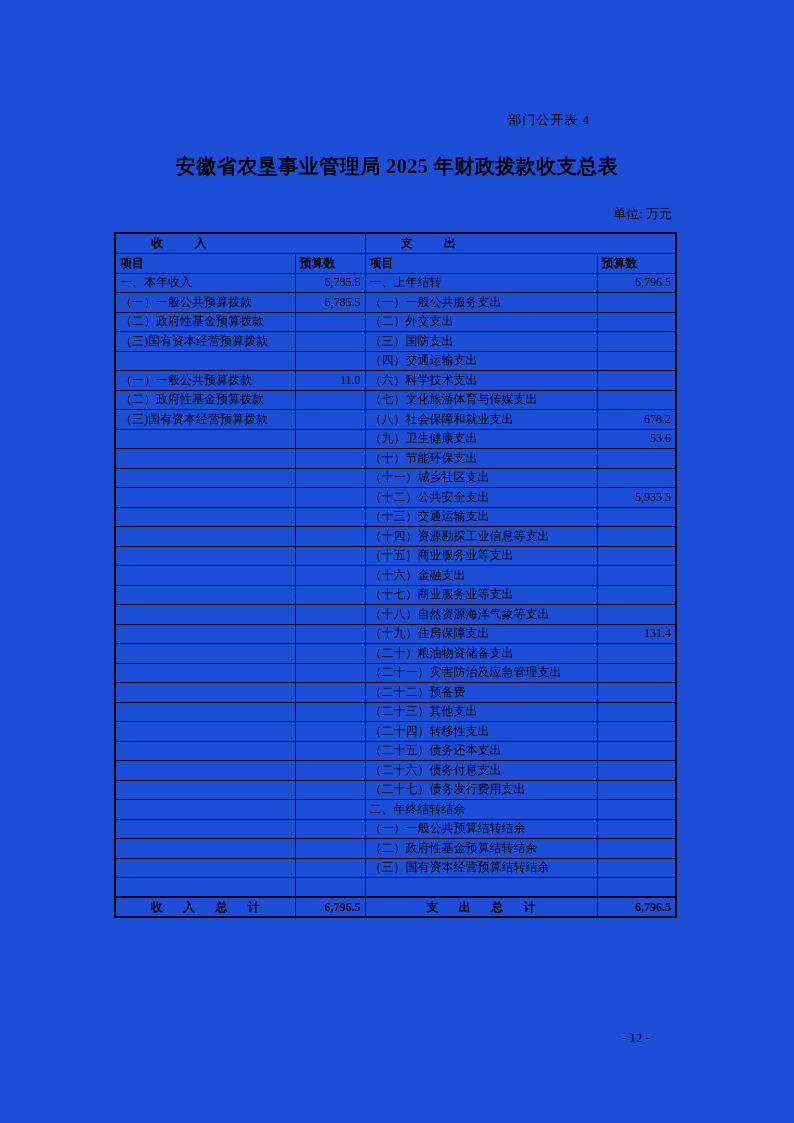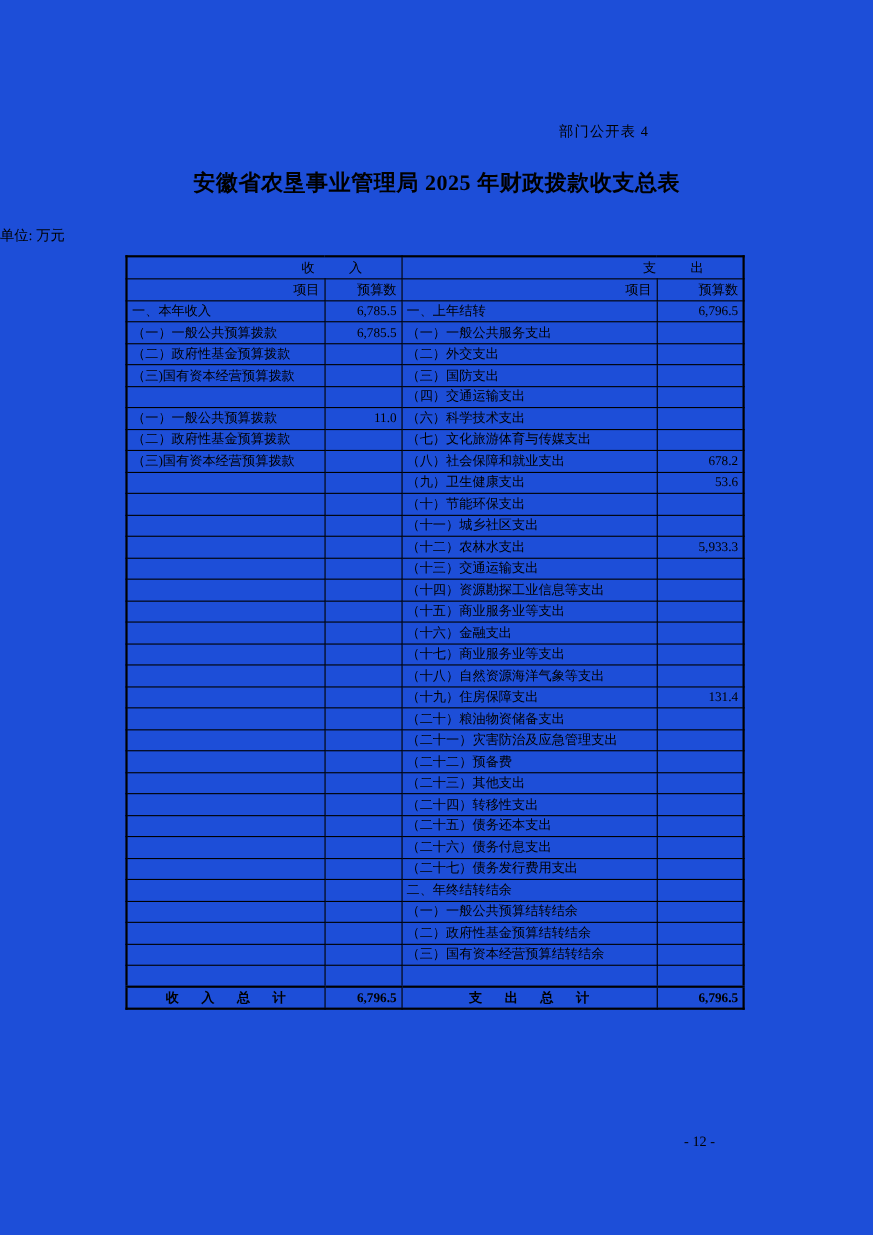--- a/index.html
+++ b/index.html
@@ -32,41 +32,41 @@
     text-align: center;
     font-size: 20px;
     font-weight: bold;
     letter-spacing: 0.5px;
   }
   .unit-label {
     position: absolute;
     top: 205px;
     left: 0;
     width: 672px;
-    text-align: left;
+    text-align: right;
     font-size: 13px;
   }
   table.budget-table {
     position: absolute;
     left: 114px;
     top: 232px;
     width: 561px;
     border-collapse: collapse;
     table-layout: fixed;
     font-size: 12px;
     border: 2px solid #000;
   }
   table.budget-table th,
   table.budget-table td {
     border: 1px solid #000;
     padding: 0 4px;
     overflow: hidden;
     white-space: nowrap;
   }
-  table.budget-table th { font-weight: normal; text-align: right; height: 20px; }
+  table.budget-table th { font-weight: bold; text-align: left; height: 20px; }
   table.budget-table td { height: 19.5px; }
   th.section-header {
     letter-spacing: 2.6em;
     text-indent: 2.6em;
     height: 19px;
   }
   td.item-cell  { text-align: left; }
   td.value-cell { text-align: right; }
   tr.total-row td {
     border-top: 2px solid #000;
@@ -181,21 +181,21 @@
         </tr>
         <tr>
           <td class="item-cell"></td>
           <td class="value-cell"></td>
           <td class="item-cell">（十一）城乡社区支出</td>
           <td class="value-cell"></td>
         </tr>
         <tr>
           <td class="item-cell"></td>
           <td class="value-cell"></td>
-          <td class="item-cell">（十二）农林水支出</td>
+          <td class="item-cell">（十二）公共安全支出</td>
           <td class="value-cell">5,933.3</td>
         </tr>
         <tr>
           <td class="item-cell"></td>
           <td class="value-cell"></td>
           <td class="item-cell">（十三）交通运输支出</td>
           <td class="value-cell"></td>
         </tr>
         <tr>
           <td class="item-cell"></td>

